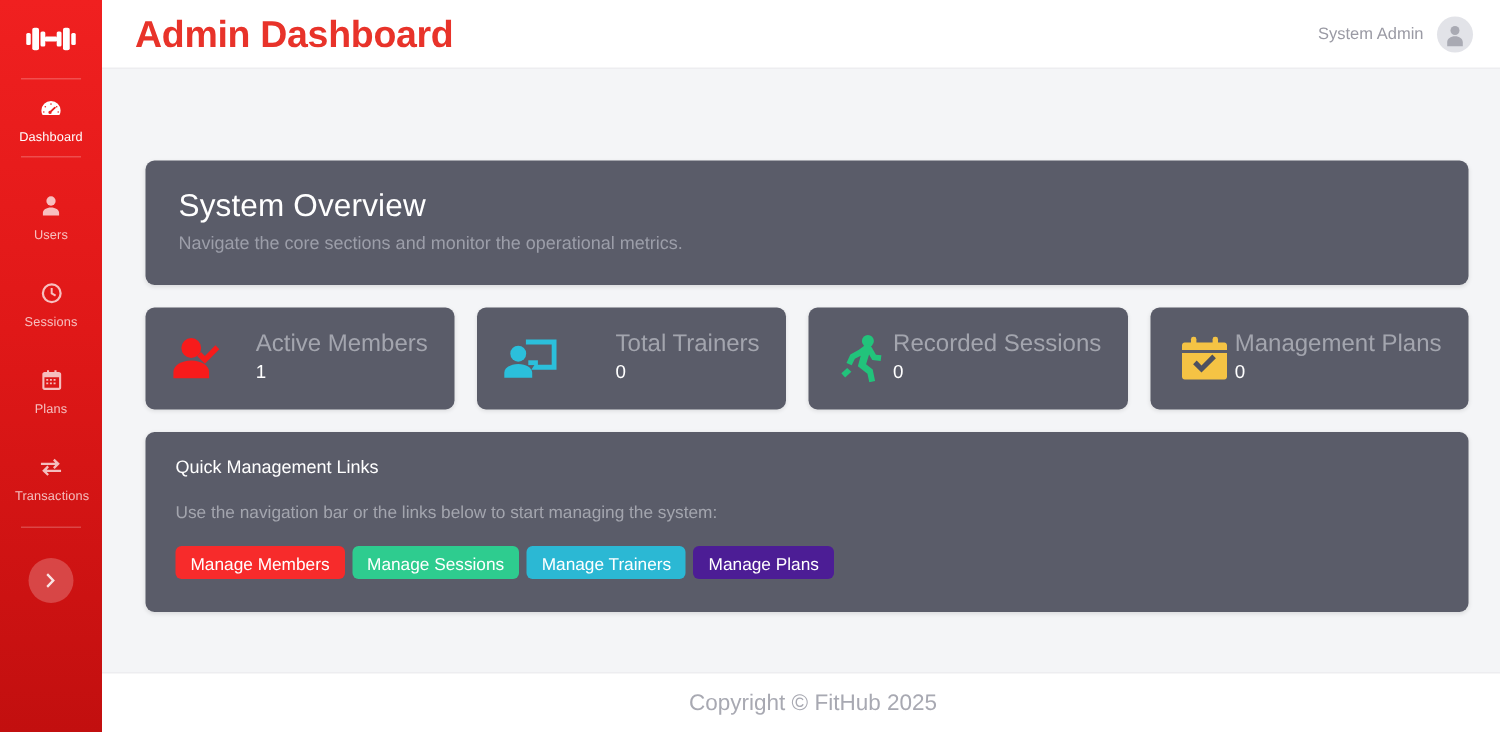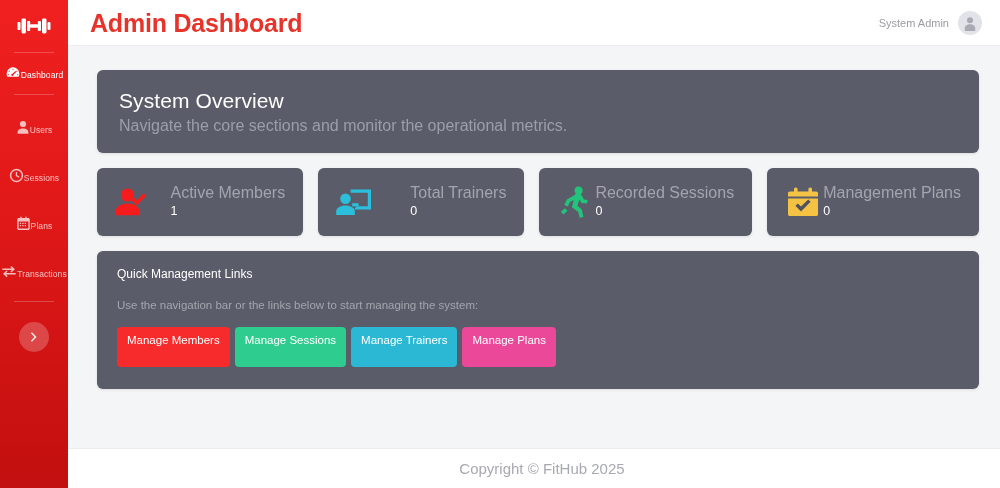--- a/index.html
+++ b/index.html
@@ -51,21 +51,21 @@
     width: 40px;
     height: 0;
     border-top: 1px solid rgba(255,255,255,0.22);
     margin: 2px 0 4px 0;
   }
 
   .nav-item {
     width: 48px;
     padding: 7px 0 6px 0;
     display: flex;
-    align-items: center;
+    flex-direction: column;
     justify-content: center;
     text-decoration: none;
     cursor: pointer;
   }
   .nav-item .nav-ico {
     display: flex;
     align-items: center;
     justify-content: center;
     height: 17px;
     margin-bottom: 5px;
@@ -161,31 +161,32 @@
   .panel {
     background: #5a5c69;
     border-radius: 6px;
     box-shadow: 0 1px 3px rgba(0,0,0,0.10);
   }
 
   
   .hero {
     padding: 18px 22px 20px 22px;
     margin-bottom: 15px;
+    margin-top: 37px;
   }
   .hero-title {
     font-size: 21px;
     font-weight: normal;
     color: #ffffff;
     line-height: 26px;
     letter-spacing: 0.1px;
   }
   .hero-sub {
     margin-top: 4px;
-    font-size: 16px;
+    font-size: 12px;
     color: #9c9ea9;
     line-height: 15px;
   }
 
   
   .stats-row {
     display: flex;
     gap: 15px;
     margin-bottom: 15px;
   }
@@ -247,21 +248,21 @@
     margin-top: 14px;
     display: flex;
     gap: 5px;
   }
   .qbtn {
     border: none;
     border-radius: 4px;
     font-family: "Liberation Sans", sans-serif;
     font-size: 11.5px;
     line-height: 14px;
-    padding: 6px 10px 20px 10px;
+    padding: 6px 10px 2px 10px;
     color: #ffffff;
     cursor: pointer;
     white-space: nowrap;
   }
 
   
   .footer {
     flex: 0 0 auto;
     background: #ffffff;
     border-top: 1px solid #ededf0;
@@ -467,21 +468,21 @@
 
       </section>
 
       <section class="panel quick">
         <div class="quick-title">Quick Management Links</div>
         <div class="quick-desc">Use the navigation bar or the links below to start managing the system:</div>
         <div class="quick-buttons">
           <button class="qbtn" style="background:#f72b2b">Manage Members</button>
           <button class="qbtn" style="background:#2ecc8f">Manage Sessions</button>
           <button class="qbtn" style="background:#2bb8d4">Manage Trainers</button>
-          <button class="qbtn" style="background:#ec4899">Manage Plans</button>
+          <button class="qbtn" style="background:#4c1d95">Manage Plans</button>
         </div>
       </section>
 
     </div>
 
     <footer class="footer">
       <span class="footer-text">Copyright © FitHub 2025</span>
     </footer>
 
   </div>

